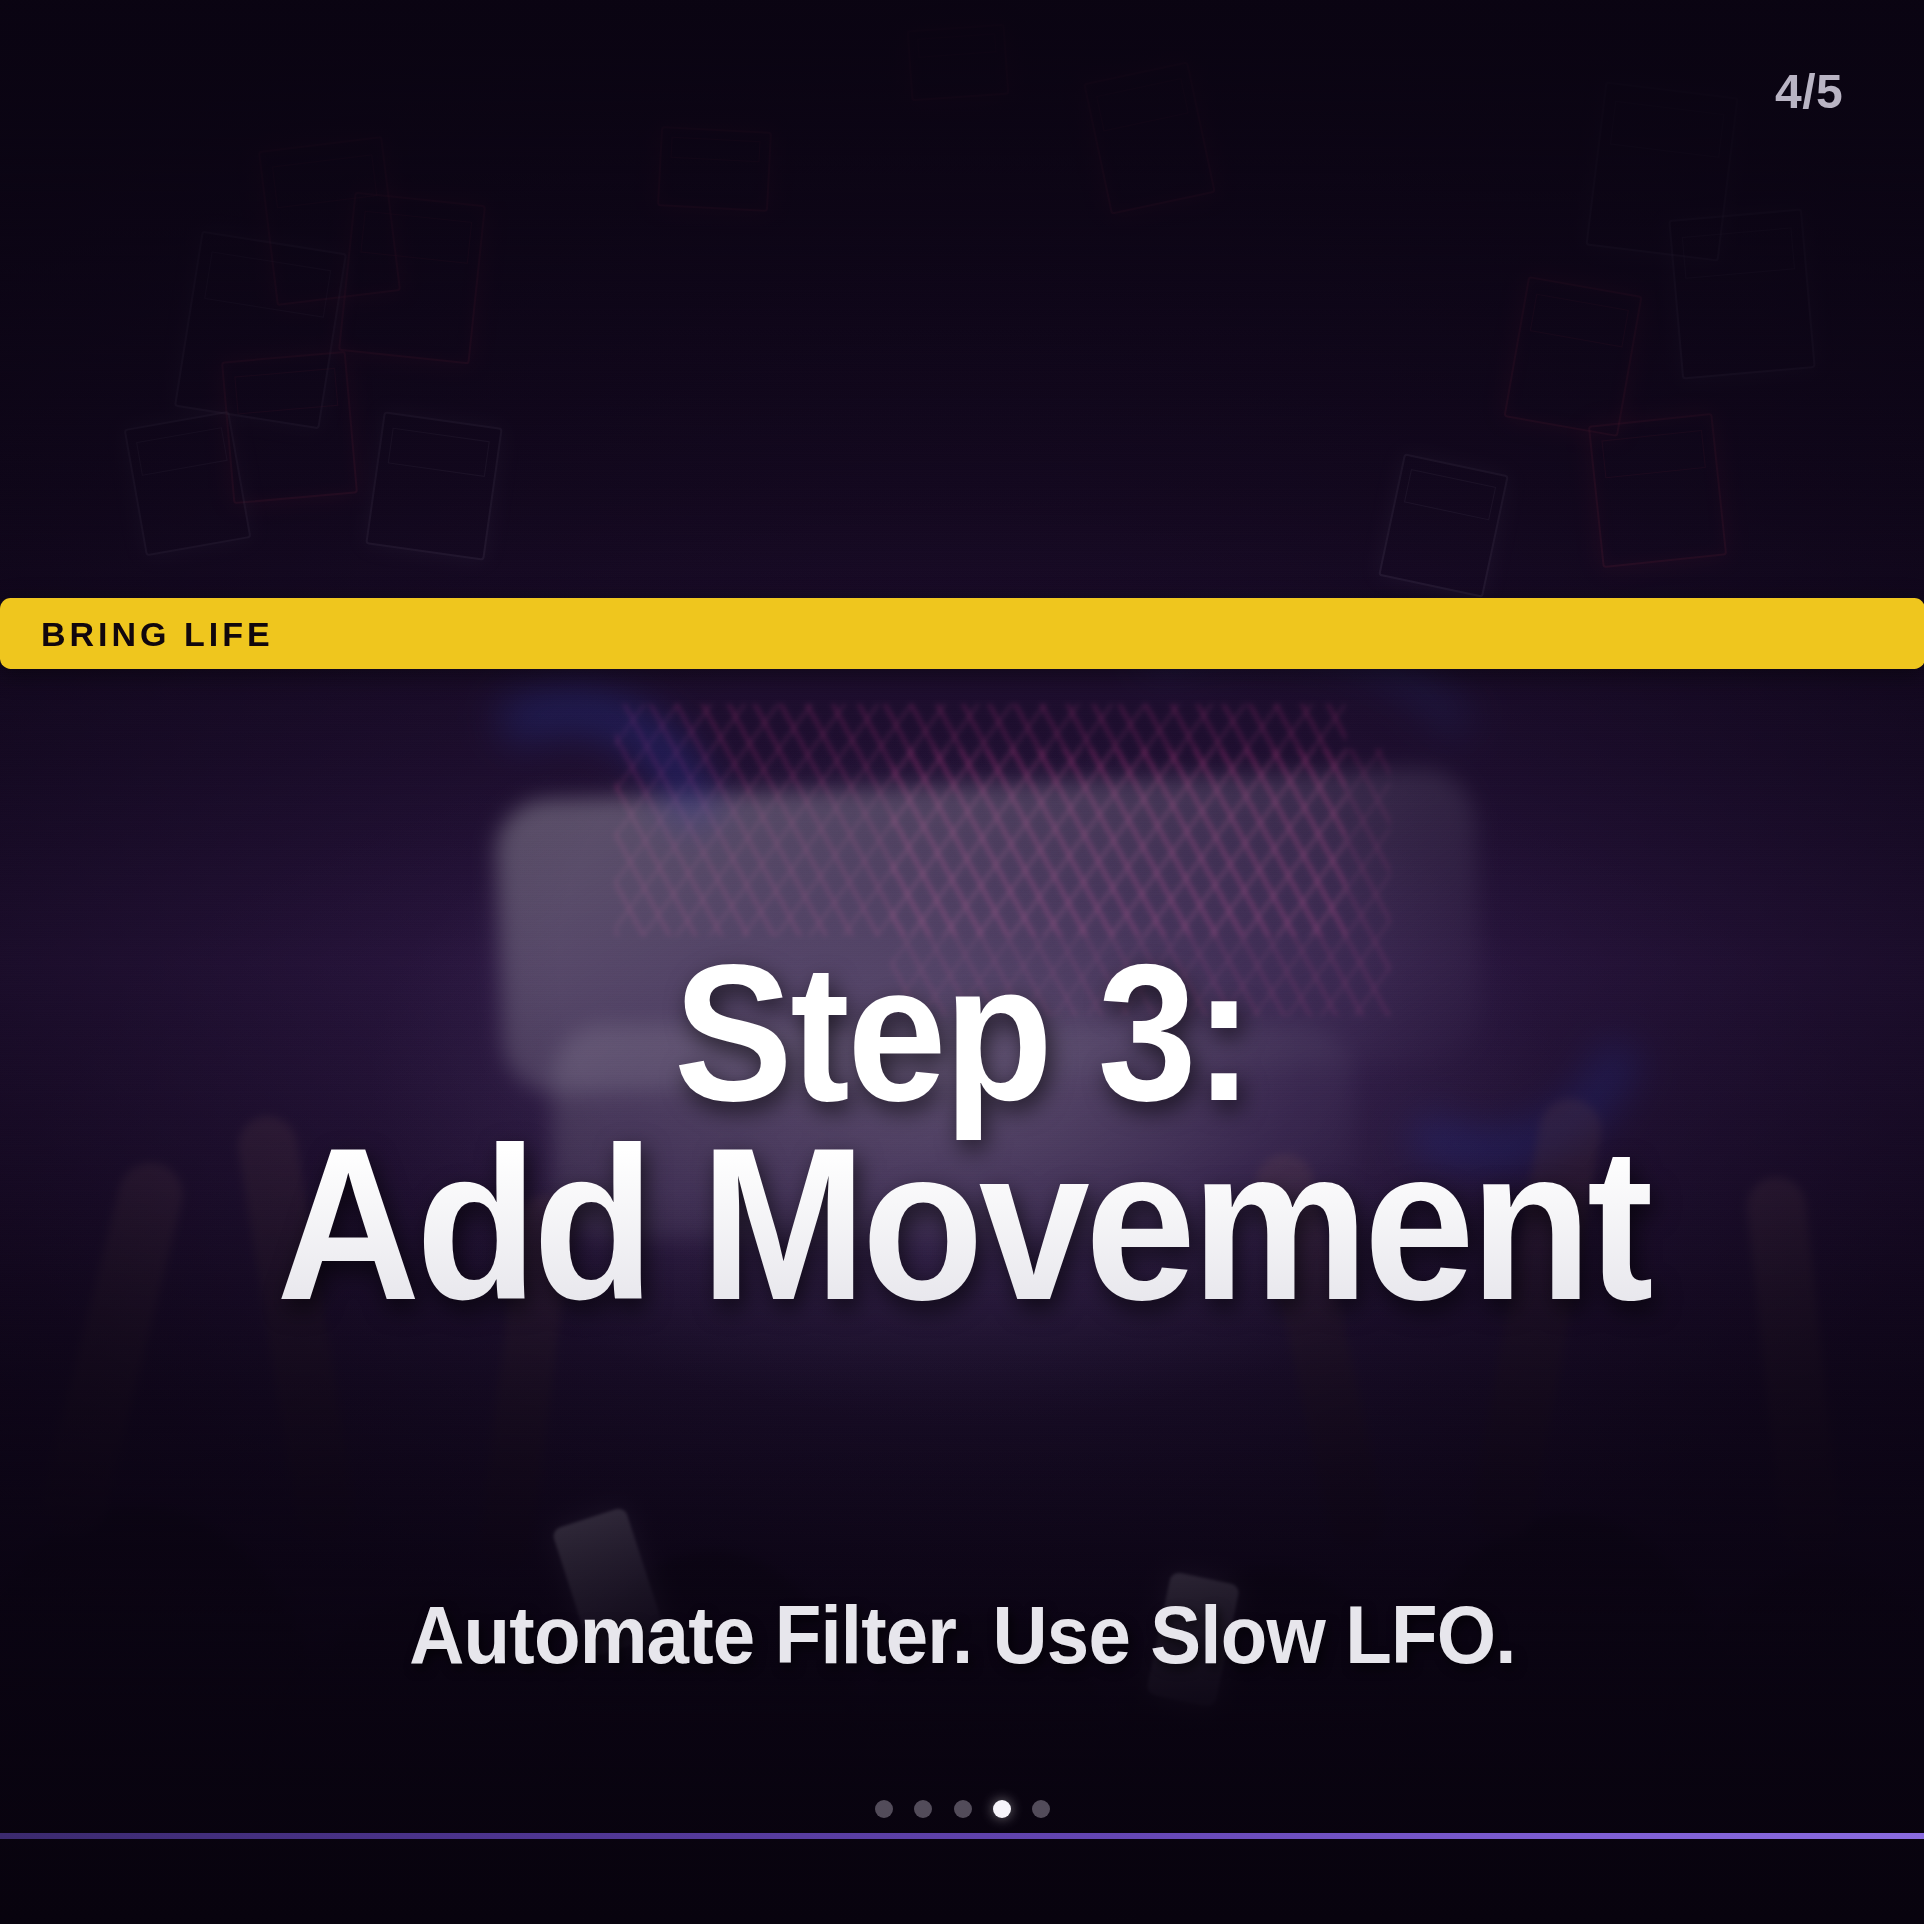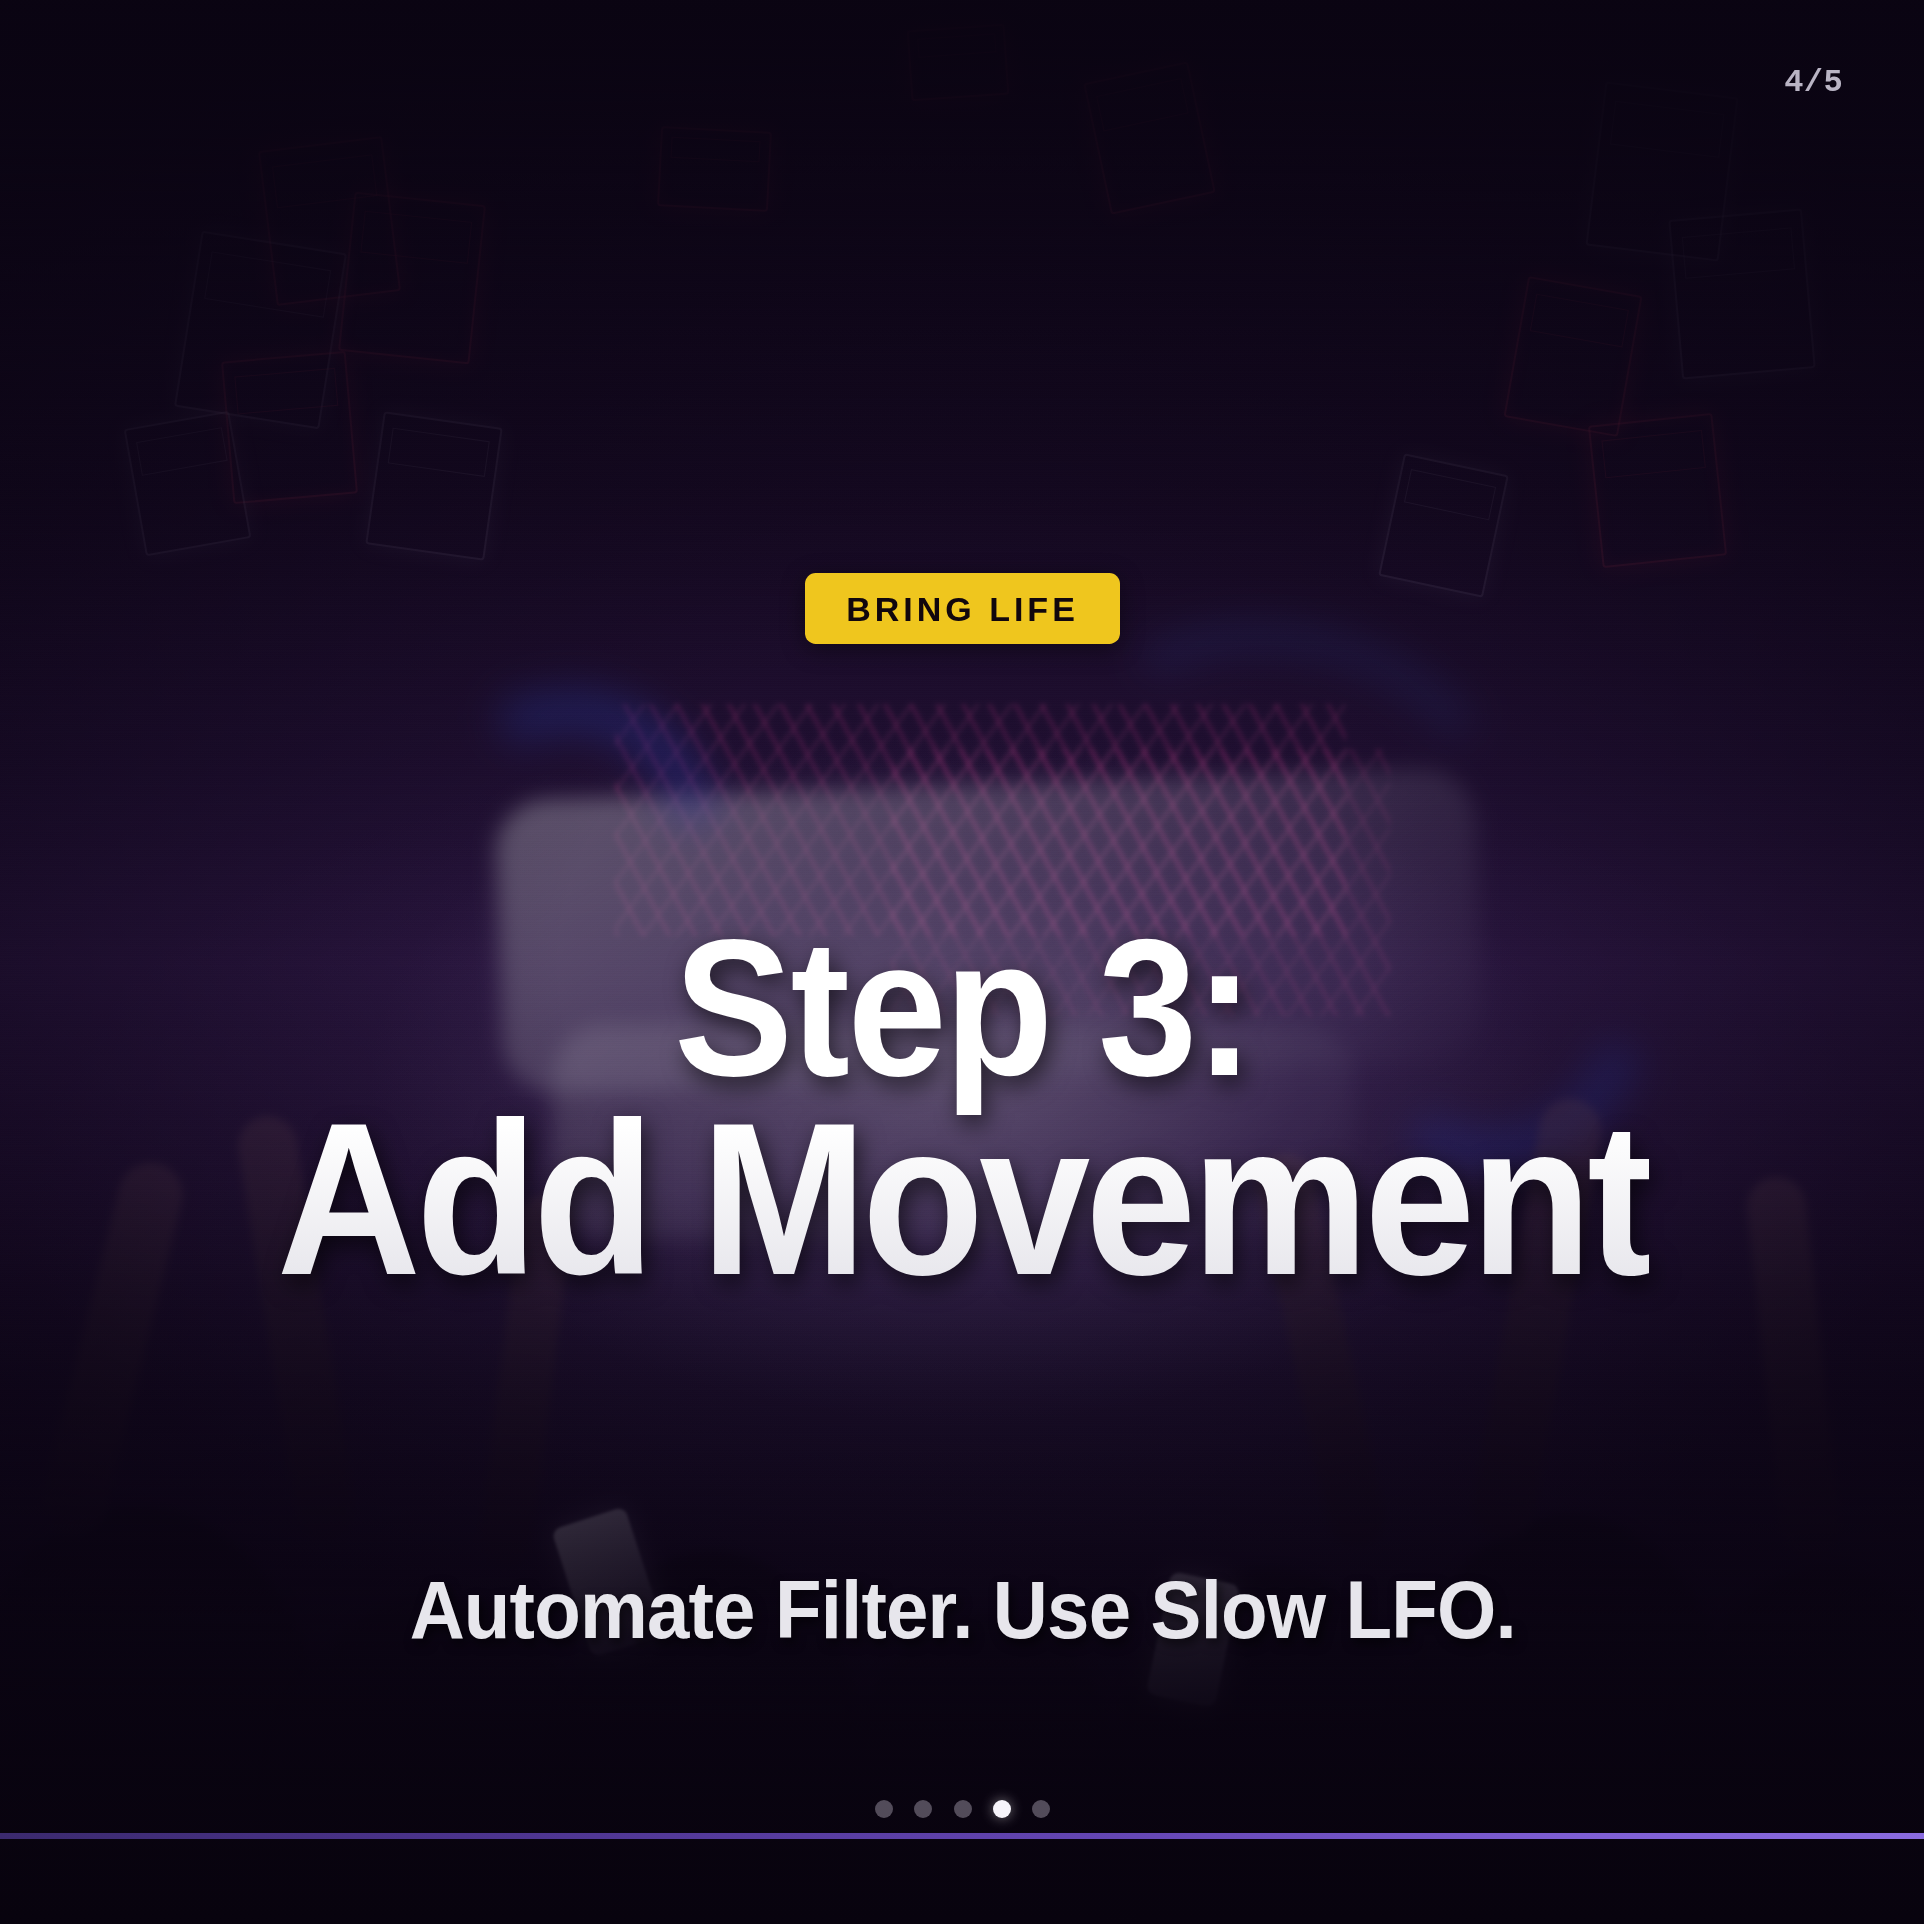--- a/index.html
+++ b/index.html
@@ -110,28 +110,27 @@
     background:
       linear-gradient(180deg, rgba(10,4,18,0.90) 0%, rgba(12,5,22,0.62) 16%, rgba(14,6,26,0.42) 34%, rgba(14,6,26,0.40) 62%, rgba(10,4,18,0.78) 86%, rgba(8,3,14,0.95) 100%),
       radial-gradient(ellipse 1337px 1069px at 50% 50%, rgba(0,0,0,0.0) 30%, rgba(6,2,12,0.72) 100%);
   }
 
   
   .content { position:absolute; inset:0; }
 
   .counter {
     position:absolute; top:64px; right:82px;
-    font-size:32px; font-weight:bold; letter-spacing:0.4px;
+    font-size:48px; font-weight:bold; letter-spacing:0.4px;
     color:#b9b4c4;
-    font-family:Liberation Mono, monospace;
   }
 
   .center-stack {
-    position:absolute; left:0; right:0; top:573px;
-    display:flex; flex-direction:column; align-items:center;
+    position:absolute; left:0; right:0; top:598px;
+    display:flex; flex-direction:column; 
   }
 
   .badge {
     display:inline-block;
     background:#efc61e;
     color:#11070d;
     font-size:34px; font-weight:bold; letter-spacing:4px;
     padding:18.7px 41px 18px;
     border-radius:10.7px;
     line-height:1;

